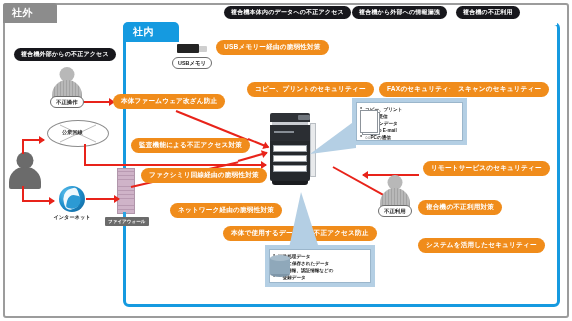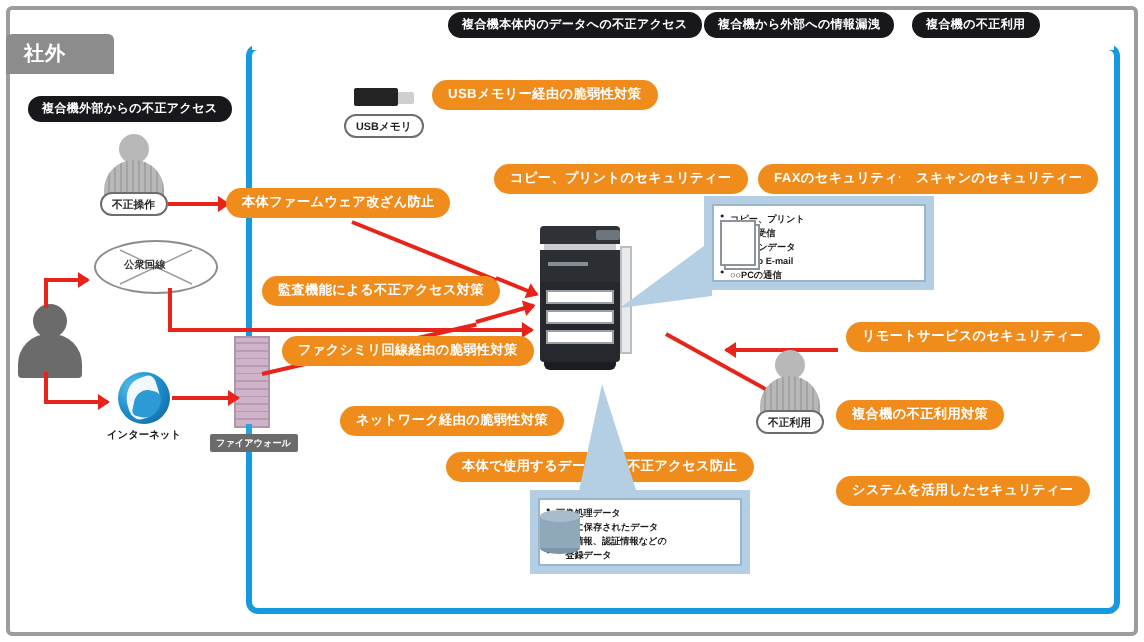--- a/index.html
+++ b/index.html
@@ -11,21 +11,21 @@
   }
   #stage{position:relative;width:572px;height:321px;background:#fff;}
 
   
   .outer-frame{
     position:absolute;left:3px;top:3px;width:566px;height:315px;
     border:2px solid #9c9c9c;border-radius:3px;background:#ffffff;
     box-sizing:border-box;
   }
   .outer-tab{
-    position:absolute;left:3px;top:17px;width:54px;height:20px;
+    position:absolute;left:3px;top:3px;width:54px;height:20px;
     background:#8c8c8c;border-radius:3px 3px 0 0;
     color:#ffffff;font-size:10px;font-weight:bold;
     display:flex;align-items:center;padding-left:9px;box-sizing:border-box;
     letter-spacing:.5px;
   }
 
   
   .inner-frame{
     position:absolute;left:123px;top:22px;width:437px;height:285px;
     border:3px solid #159ae0;border-radius:6px;background:transparent;
@@ -200,20 +200,21 @@
 </head>
 <body>
 
 <div id="stage">
 
   <div class="outer-frame"></div>
   <div class="outer-tab">社外</div>
 
   <div class="inner-frame"></div>
   <div class="inner-mask"></div>
+  <div class="inner-tab">社内</div>
 
   <div class="pill-black" style="left:224px;top:6px;">複合機本体内のデータへの不正アクセス</div>
   <div class="pill-black" style="left:352px;top:6px;">複合機から外部への情報漏洩</div>
   <div class="pill-black" style="left:456px;top:6px;">複合機の不正利用</div>
 
   <div class="pill-black" style="left:14px;top:48px;">複合機外部からの不正アクセス</div>
 
   <div class="person p-grey" style="left:50px;top:67px;width:34px;height:34px;">
     <div class="head" style="top:0;"></div>
     <div class="body" style="top:13px;"></div>

